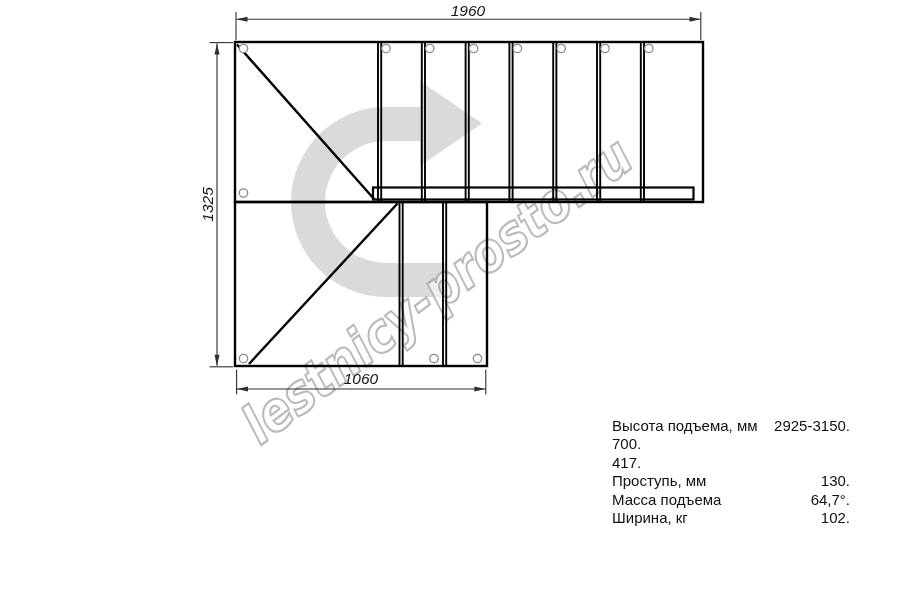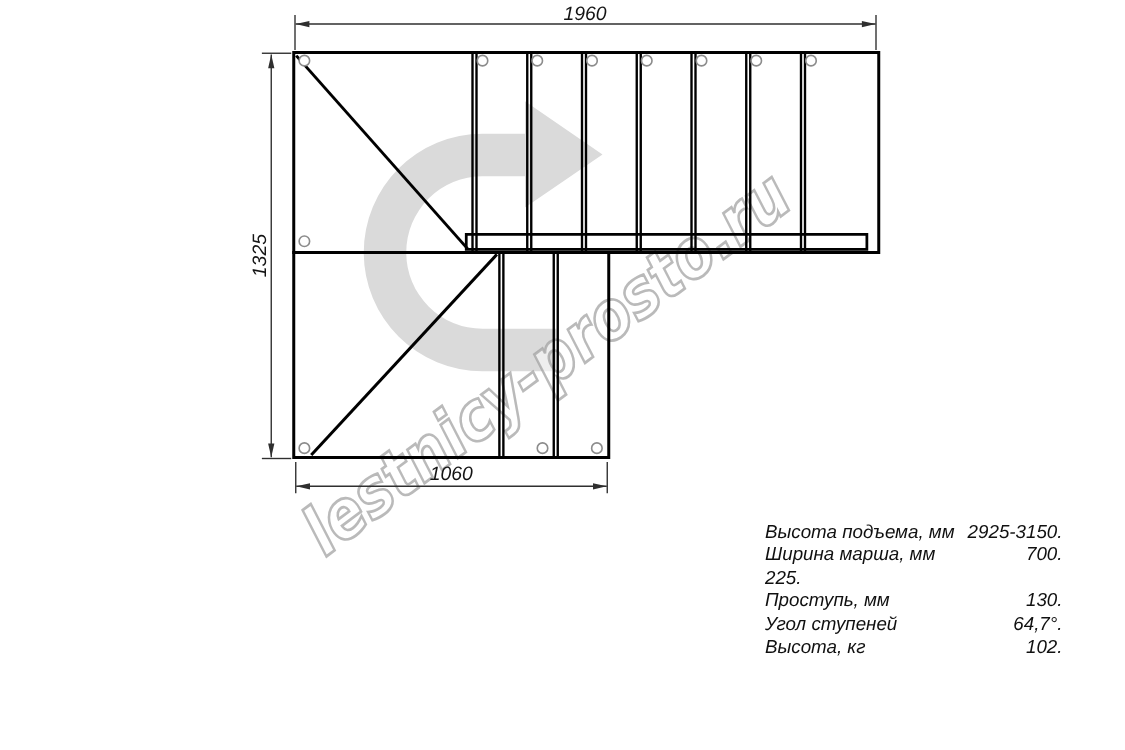--- a/index.html
+++ b/index.html
@@ -13,21 +13,20 @@
   .drawing-svg{position:absolute;left:0;top:0;}
   .dim-text{
     font-family:"Liberation Sans", sans-serif;
     font-style:italic;
     font-size:15.5px;
     fill:#141414;
   }
   .specs{
     position:absolute;
     left:612px;top:417px;width:238px;
-    font-style:italic;
     font-size:15px;
     line-height:18.4px;
     color:#101010;
   }
   .specs .row{display:flex;justify-content:space-between;}
   .specs .row .val{text-align:left;white-space:nowrap;}
   .specs .row .lbl{white-space:nowrap;}
 </style>
 </head>
 <body>
@@ -117,33 +116,32 @@
     </g>
     <text class="dim-text" x="361" y="384.3" text-anchor="middle">1060</text>
   </svg>
 
   <div class="specs">
     <div class="row">
       <span class="lbl">Высота подъема, мм</span>
       <span class="val">2925-3150.</span>
     </div>
     <div class="row">
-      <span class="lbl">Ширина марша, мм</span>
       <span class="val">700.</span>
     </div>
     <div class="row">
-      <span class="val">225.</span>
+      <span class="val">417.</span>
     </div>
     <div class="row">
       <span class="lbl">Проступь, мм</span>
       <span class="val">130.</span>
     </div>
     <div class="row">
-      <span class="lbl">Угол ступеней</span>
+      <span class="lbl">Масса подъема</span>
       <span class="val">64,7°.</span>
     </div>
     <div class="row">
-      <span class="lbl">Высота, кг</span>
+      <span class="lbl">Ширина, кг</span>
       <span class="val">102.</span>
     </div>
   </div>
 
 </div>
 
 </body></html>

